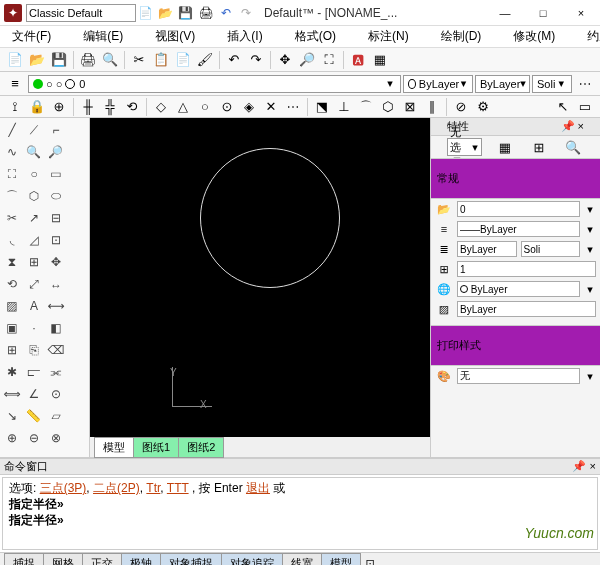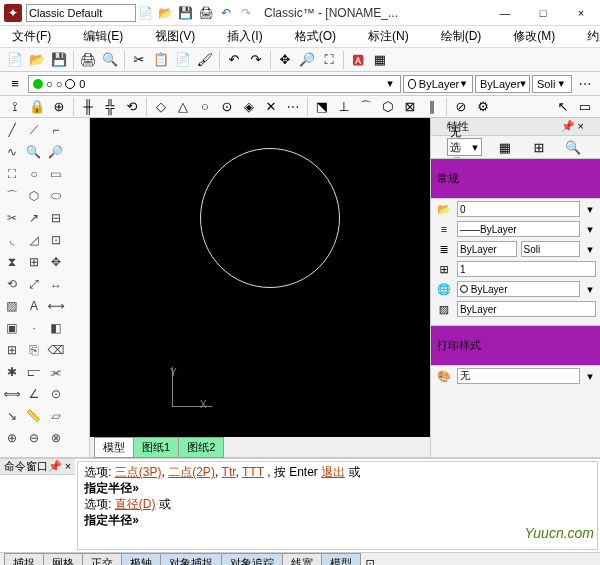--- a/index.html
+++ b/index.html
@@ -39,21 +39,21 @@
 .props { width:170px; background:#f4f4f4; border-left:1px solid #ccc; display:flex; flex-direction:column; font-size:11px; overflow:hidden; }
 .props-title { height:18px; background:#e8e8e8; padding:2px 16px; display:flex; align-items:center; border-bottom:1px solid #ccc; }
 .props-title .pt-actions { margin-left:auto; display:flex; gap:2px; }
 .props-row { height:22px; display:flex; align-items:center; padding:2px 16px; gap:12px; }
 .props-sel { flex:1; height:18px; border:1px solid #999; background:#fff; padding:0 2px; display:flex; align-items:center; }
 .props-group { padding:12px 6px; font-weight:normal; background:#a21caf; border-top:1px solid #ccc; border-bottom:1px solid #ccc; }
 .prop-line { display:flex; align-items:center; height:20px; padding:1px 4px; gap:4px; }
 .prop-icon { width:18px; height:14px; display:flex; align-items:center; justify-content:center; font-size:11px; }
 .prop-val { flex:1; height:16px; border:1px solid #aaa; background:#fff; padding:0 2px; display:flex; align-items:center; font-size:10px; }
 .drop { width:12px; text-align:center; cursor:pointer; }
-.cmd-panel { height:94px; background:#fff; border-top:1px solid #ccc; display:flex; flex-direction:row; }
+.cmd-panel { height:94px; background:#fff; border-top:1px solid #ccc; display:flex; flex-direction:column; }
 .cmd-title { height:16px; background:#e8e8e8; padding:1px 4px; font-size:11px; display:flex; align-items:center; border-bottom:1px solid #ccc; }
 .cmd-body { flex:1; padding:2px 6px; font-size:12px; line-height:16px; overflow:hidden; border:1px solid #ccc; margin:2px; background:#fff; }
 .cmd-link { color:#c2410c; text-decoration:underline; cursor:pointer; }
 .status { height:22px; background:#f0f0f0; display:flex; align-items:center; padding:0 4px; border-top:1px solid #ccc; gap:0; }
 .st-btn { padding:2px 8px; border:1px solid #999; background:#e8e8e8; cursor:pointer; font-size:11px; margin-right:-1px; }
 .st-btn.active { background:#cde; }
 .st-ico { width:18px; height:18px; margin:0 1px; display:flex; align-items:center; justify-content:center; cursor:pointer; }
 .watermark { position:absolute; right:6px; bottom:24px; color:#4d7c0f; font-size:14px; font-style:italic; pointer-events:none; }
 </style>
 </head>
@@ -61,21 +61,21 @@
 
 <div class="titlebar">
   <div class="logo">✦</div>
   <input class="workspace" value="Classic Default" style="">
   <span class="tb-icon" style="color:#2a2">📄</span>
   <span class="tb-icon" style="color:#e90">📂</span>
   <span class="tb-icon" style="color:#36c">💾</span>
   <span class="tb-icon">🖨</span>
   <span class="tb-icon" style="color:#36c">↶</span>
   <span class="tb-icon" style="color:#aaa">↷</span>
-  <span class="title-text">Classic™ - [NONAME_...</span>
+  <span class="title-text">Default™ - [NONAME_...</span>
   <div class="win-controls">
     <div class="win-btn">—</div>
     <div class="win-btn">□</div>
     <div class="win-btn">×</div>
   </div>
 </div>
 
 <div class="menubar">
   <span class="menu-item">文件(F)</span>
   <span class="menu-item">编辑(E)</span>
@@ -326,25 +326,20 @@
       <span>选项: </span>
       <span class="cmd-link">三点(3P)</span>, 
       <span class="cmd-link">二点(2P)</span>, 
       <span class="cmd-link">Ttr</span>, 
       <span class="cmd-link">TTT</span>
       <span>, 按 Enter</span>
       <span class="cmd-link">退出</span>
       <span>或</span>
     </div>
     <div><b>指定半径»</b></div>
-    <div>
-      <span>选项: </span>
-      <span class="cmd-link">直径(D)</span>
-      <span> 或</span>
-    </div>
     <div><b>指定半径»</b></div>
   </div>
 </div>
 
 <div class="status">
   <span class="st-btn">捕捉</span>
   <span class="st-btn">网格</span>
   <span class="st-btn">正交</span>
   <span class="st-btn active">极轴</span>
   <span class="st-btn active">对象捕捉</span>

